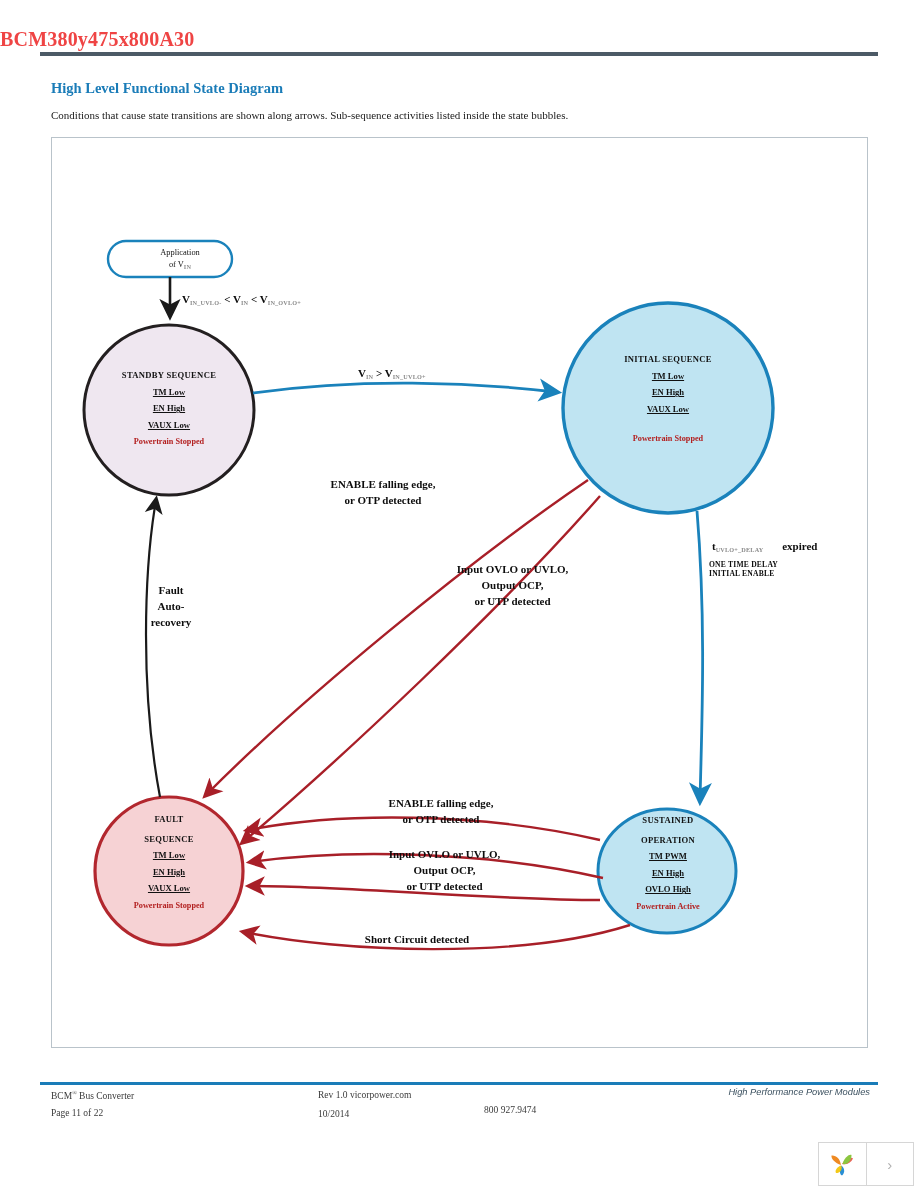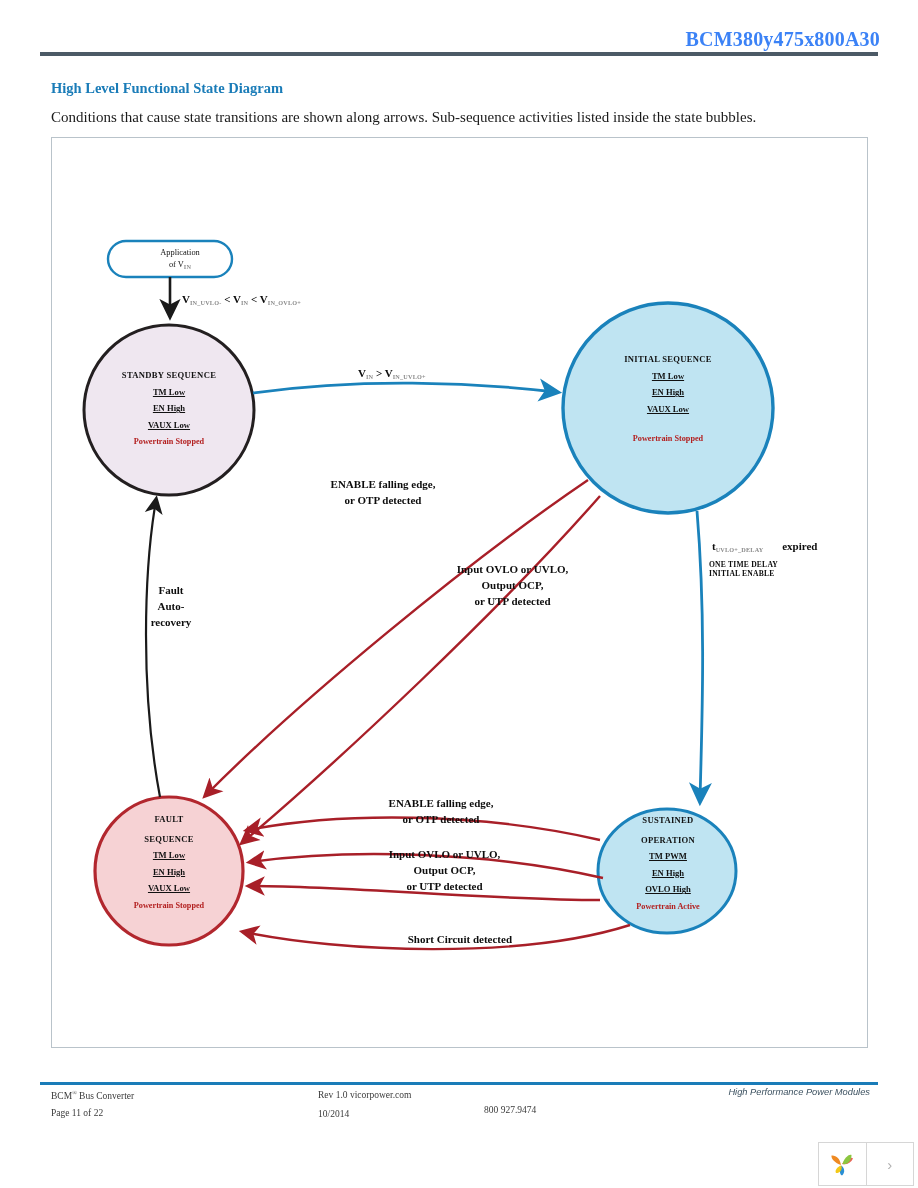--- a/index.html
+++ b/index.html
@@ -8,37 +8,37 @@
     background:#ffffff;
     font-family:"Liberation Serif", serif;
     position:relative;
     overflow:hidden;
   }
   .page{position:absolute;inset:0;}
 
   
   .hdr-title{
     position:absolute;left:0;top:28px;width:880px;
-    text-align:right;
-    font-family:"Liberation Serif", serif;
-    font-size:20px;font-weight:bold;color:#3b82f6;
+    text-align:left;
+    font-family:"Liberation Serif", serif;
+    font-size:20px;font-weight:bold;color:#ef4444;
     letter-spacing:.2px;
   }
   .hdr-rule{
     position:absolute;left:40px;top:52px;width:838px;height:4px;
     background:#4c5a66;
   }
   .sec-title{
     position:absolute;left:51px;top:80px;
     font-size:14.5px;font-weight:bold;color:#1a7cb8;
     font-family:"Liberation Serif", serif;
   }
   .sec-sub{
     position:absolute;left:51px;top:109px;
-    font-size:15px;color:#1a1a1a;
+    font-size:11px;color:#1a1a1a;
     font-family:"Liberation Serif", serif;
   }
 
   
   .frame{
     position:absolute;left:51px;top:137px;width:815px;height:909px;
     border:1px solid #b9c3ca;background:#fff;
   }
   svg.diagram{position:absolute;left:0;top:0;width:918px;height:1188px;pointer-events:none;}
 
@@ -232,21 +232,21 @@
     <span>ENABLE falling edge,</span><br>
     <span>or OTP detected</span>
   </div>
 
   <div class="lbl cond" style="left:352px;top:847px;width:185px;">
     <span>Input OVLO or UVLO,</span><br>
     <span>Output OCP,</span><br>
     <span>or UTP detected</span>
   </div>
 
-  <div class="lbl cond" style="left:322px;top:932px;width:190px;text-align:right;">
+  <div class="lbl cond" style="left:322px;top:932px;width:190px;text-align:center;">
     <span>Short Circuit detected</span>
   </div>
 
   <div class="ftr-rule"></div>
 
   <div class="ftr ftr-a">
     <span>BCM</span><span class="sup">®</span>
     <span>Bus Converter</span>
   </div>
   <div class="ftr ftr-b">Page 11 of 22</div>

